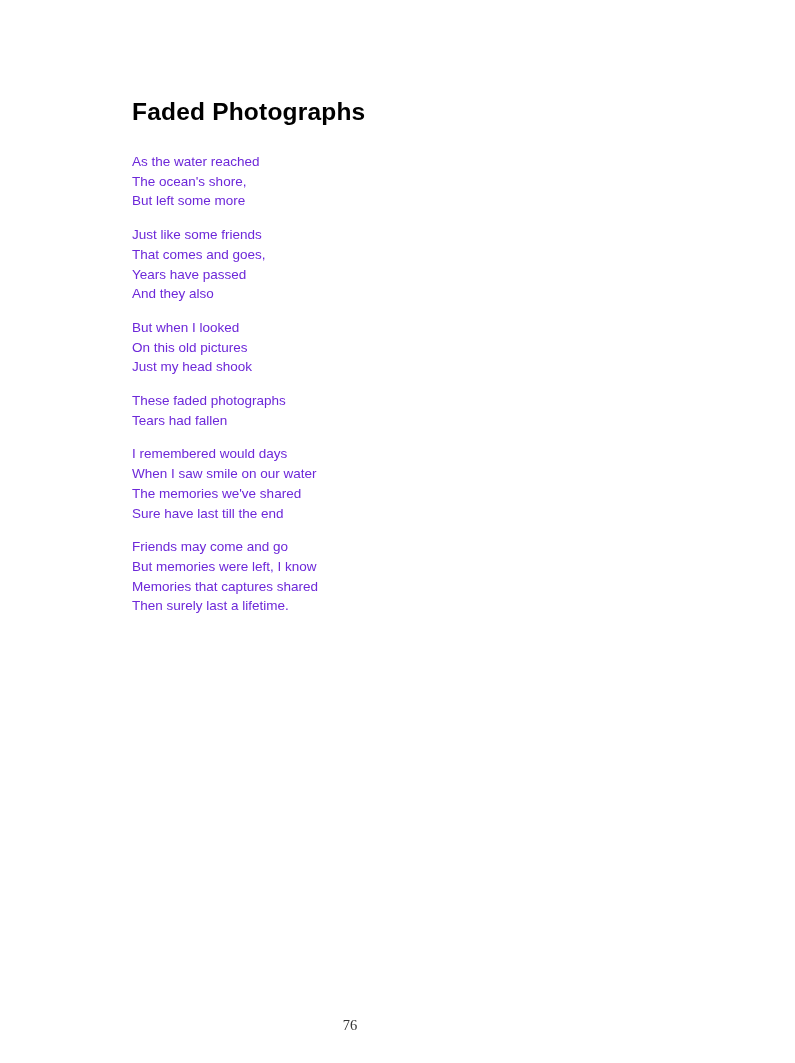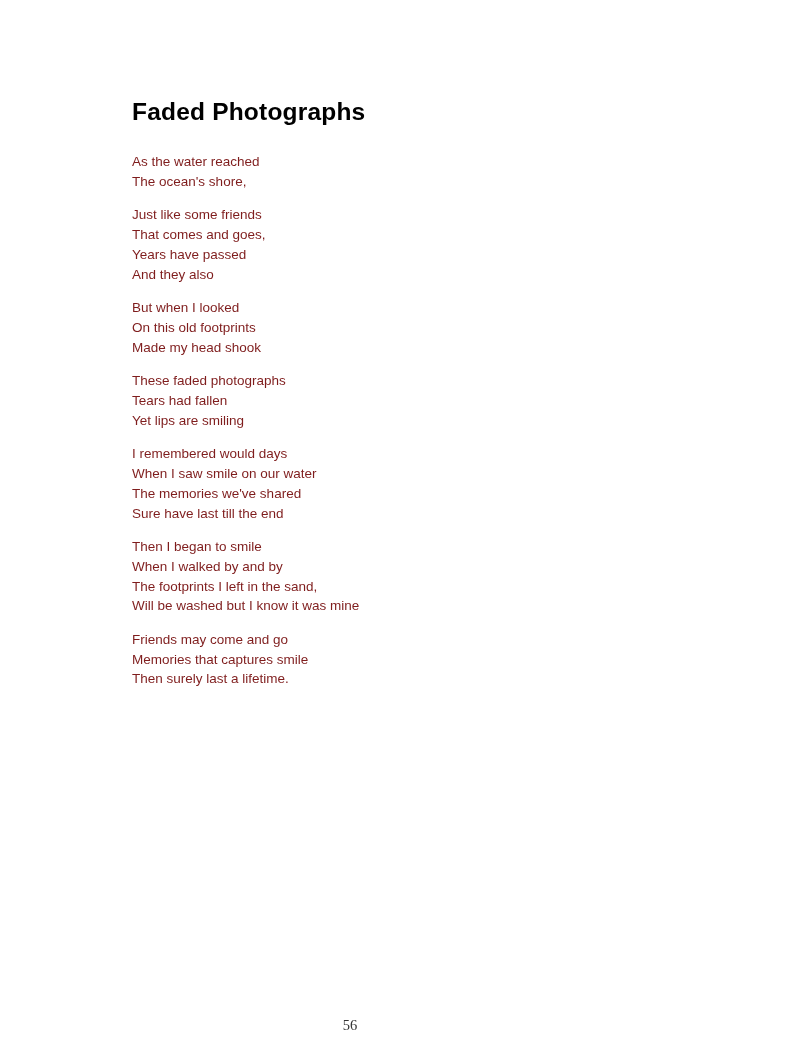--- a/index.html
+++ b/index.html
@@ -31,21 +31,21 @@
   .poem {
     margin-top: 26px;
   }
   .stanza {
     margin-bottom: 14px;
   }
   .poem-line {
     font-family: "Liberation Sans", sans-serif;
     font-size: 13.5px;
     line-height: 19.7px;
-    color: #7f1d1d;
+    color: #6d28d9;
     white-space: pre;
   }
   .page-footer {
     position: absolute;
     left: 0;
     right: 0;
     top: 1016px;
     text-align: center;
   }
   .page-number {
@@ -60,60 +60,55 @@
 <div class="page">
   <div class="content">
 
     <h1 class="doc-title">Faded Photographs</h1>
 
     <div class="poem">
 
       <div class="stanza">
         <div class="poem-line">As the water reached</div>
         <div class="poem-line">The ocean's shore,</div>
+        <div class="poem-line">But left some more</div>
       </div>
 
       <div class="stanza">
         <div class="poem-line">Just like some friends</div>
         <div class="poem-line">That comes and goes,</div>
         <div class="poem-line">Years have passed</div>
         <div class="poem-line">And they also</div>
       </div>
 
       <div class="stanza">
         <div class="poem-line">But when I looked</div>
-        <div class="poem-line">On this old footprints</div>
-        <div class="poem-line">Made my head shook</div>
+        <div class="poem-line">On this old pictures</div>
+        <div class="poem-line">Just my head shook</div>
       </div>
 
       <div class="stanza">
         <div class="poem-line">These faded photographs</div>
         <div class="poem-line">Tears had fallen</div>
-        <div class="poem-line">Yet lips are smiling</div>
       </div>
 
       <div class="stanza">
         <div class="poem-line">I remembered would days</div>
         <div class="poem-line">When I saw smile on our water</div>
         <div class="poem-line">The memories we've shared</div>
         <div class="poem-line">Sure have last till the end</div>
       </div>
 
-      <div class="stanza">
-        <div class="poem-line">Then I began to smile</div>
-        <div class="poem-line">When I walked by and by</div>
-        <div class="poem-line">The footprints I left in the sand,</div>
-        <div class="poem-line">Will be washed but I know it was mine</div>
-      </div>
 
       <div class="stanza">
         <div class="poem-line">Friends may come and go</div>
-        <div class="poem-line">Memories that captures smile</div>
+        <div class="poem-line">But memories were left, I know</div>
+        <div class="poem-line">Memories that captures shared</div>
         <div class="poem-line">Then surely last a lifetime.</div>
       </div>
 
     </div>
   </div>
 
   <div class="page-footer">
-    <span class="page-number">56</span>
+    <span class="page-number">76</span>
   </div>
 </div>
 
 </body></html>

